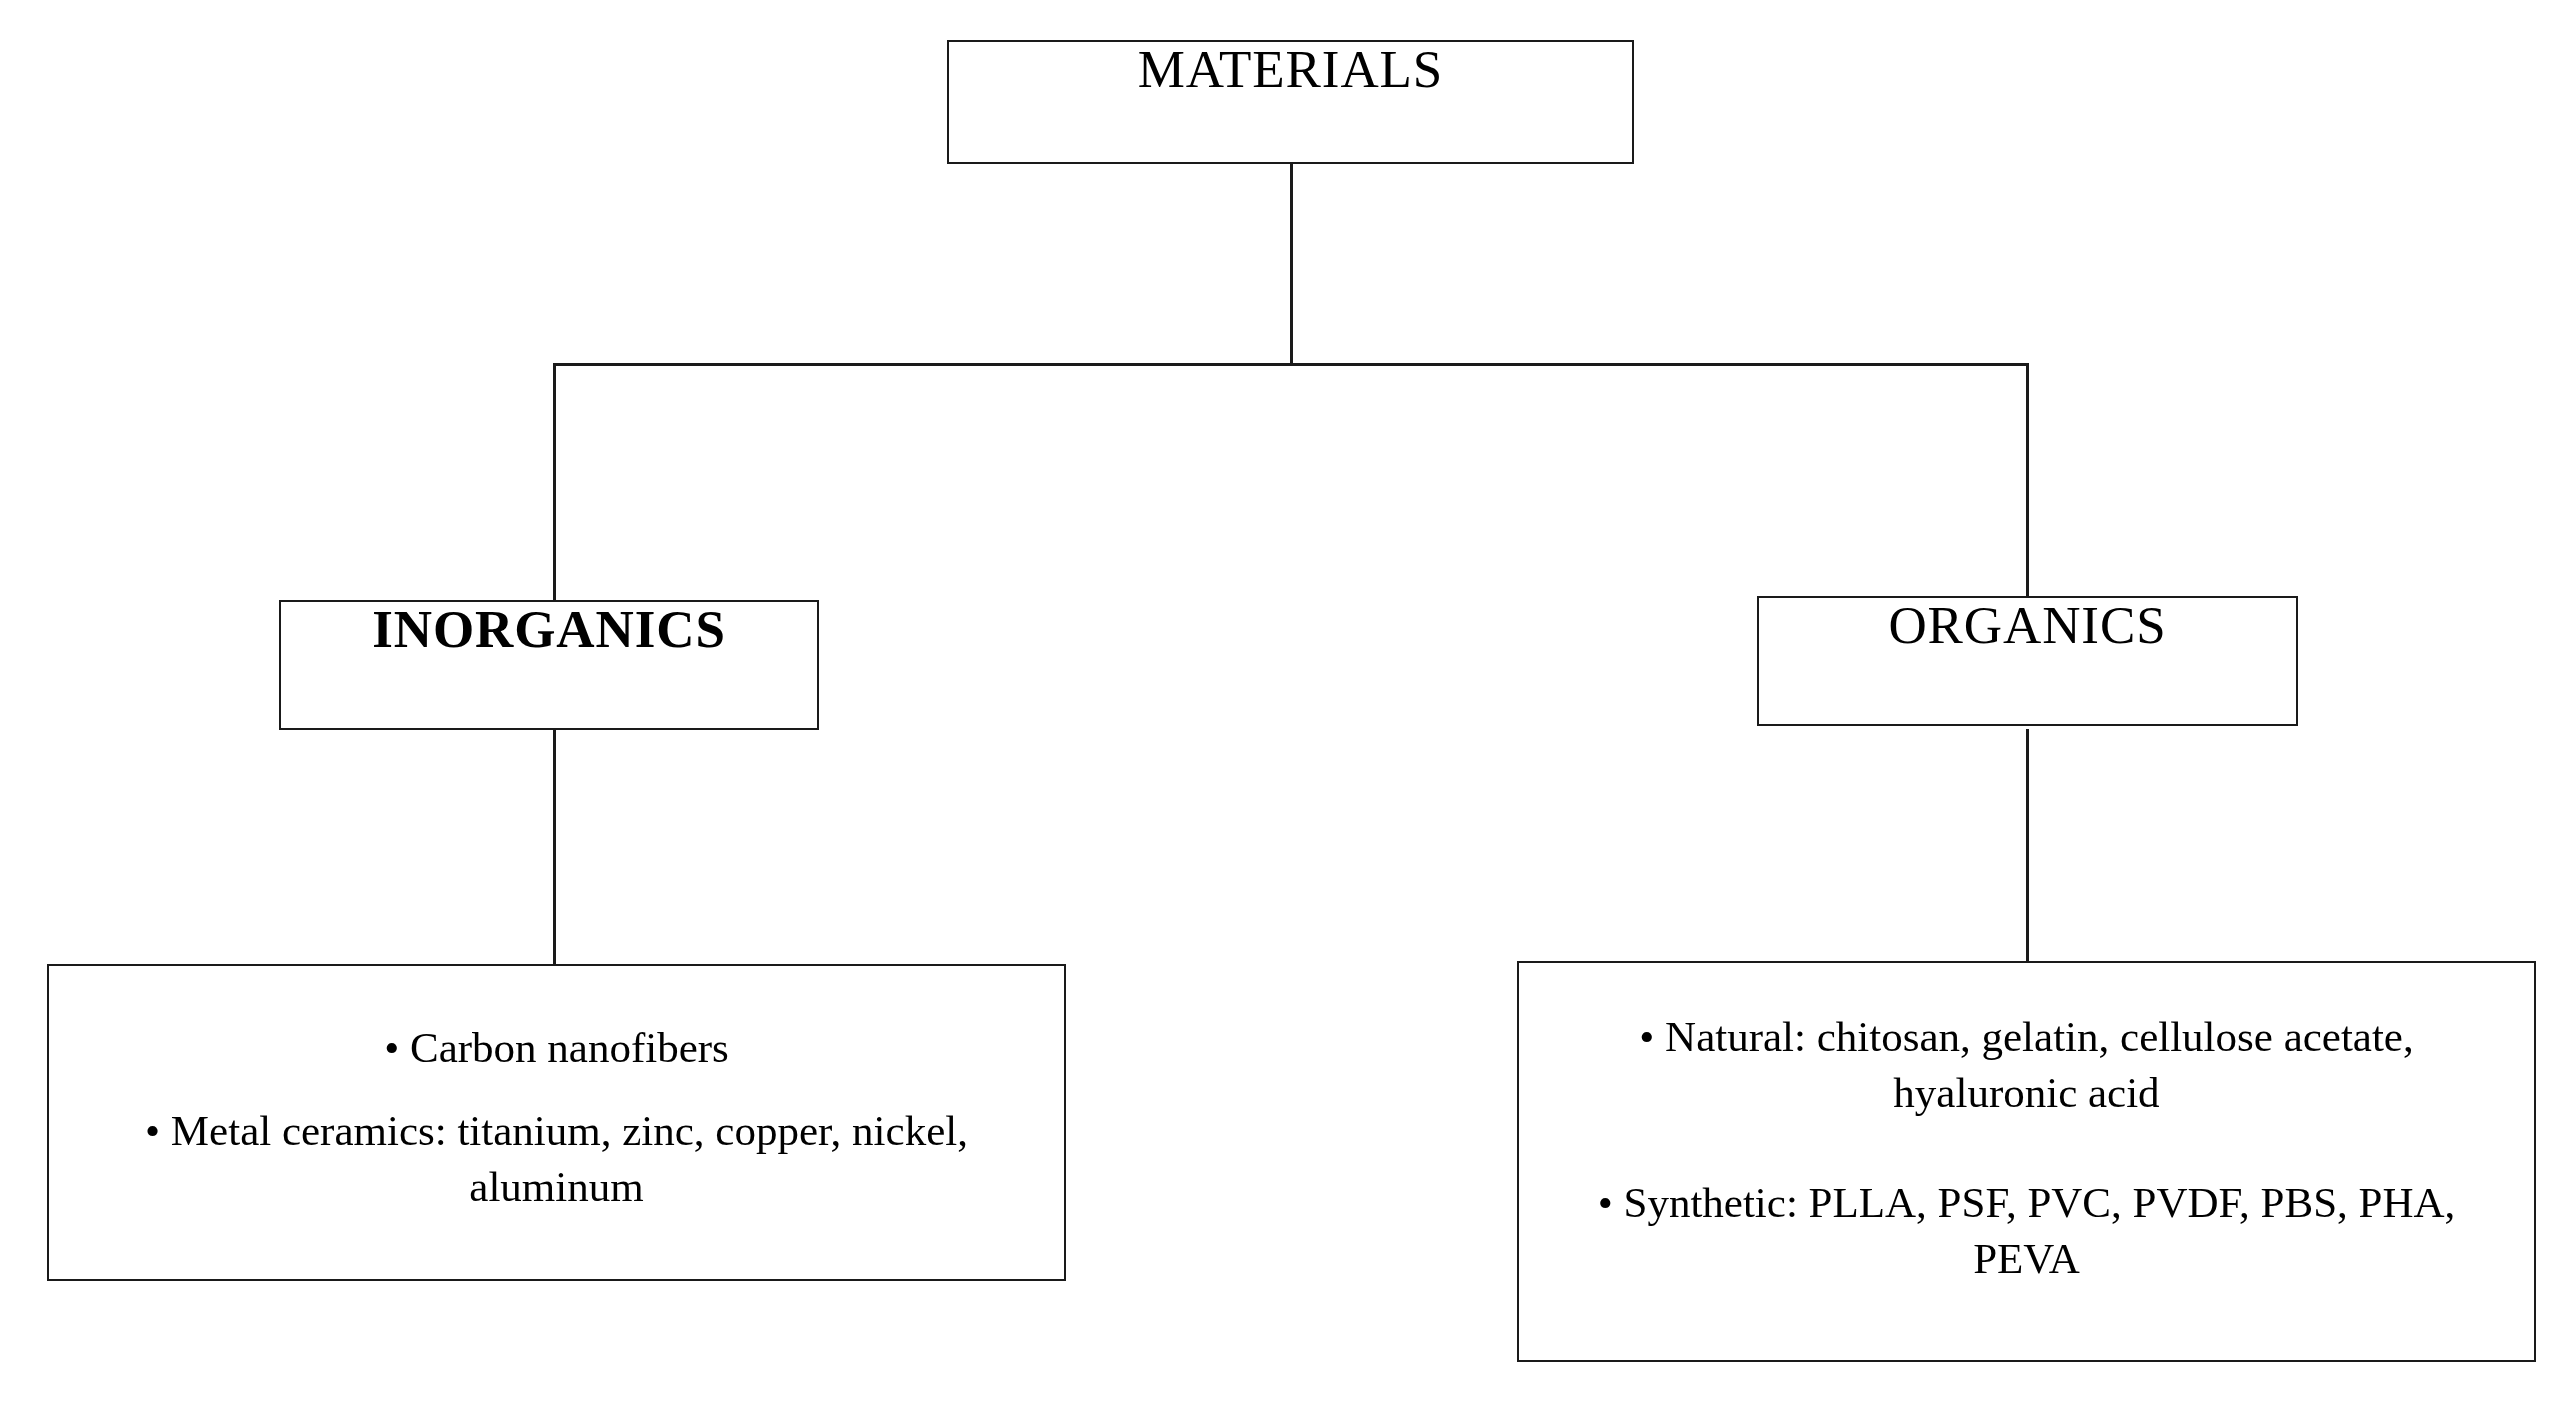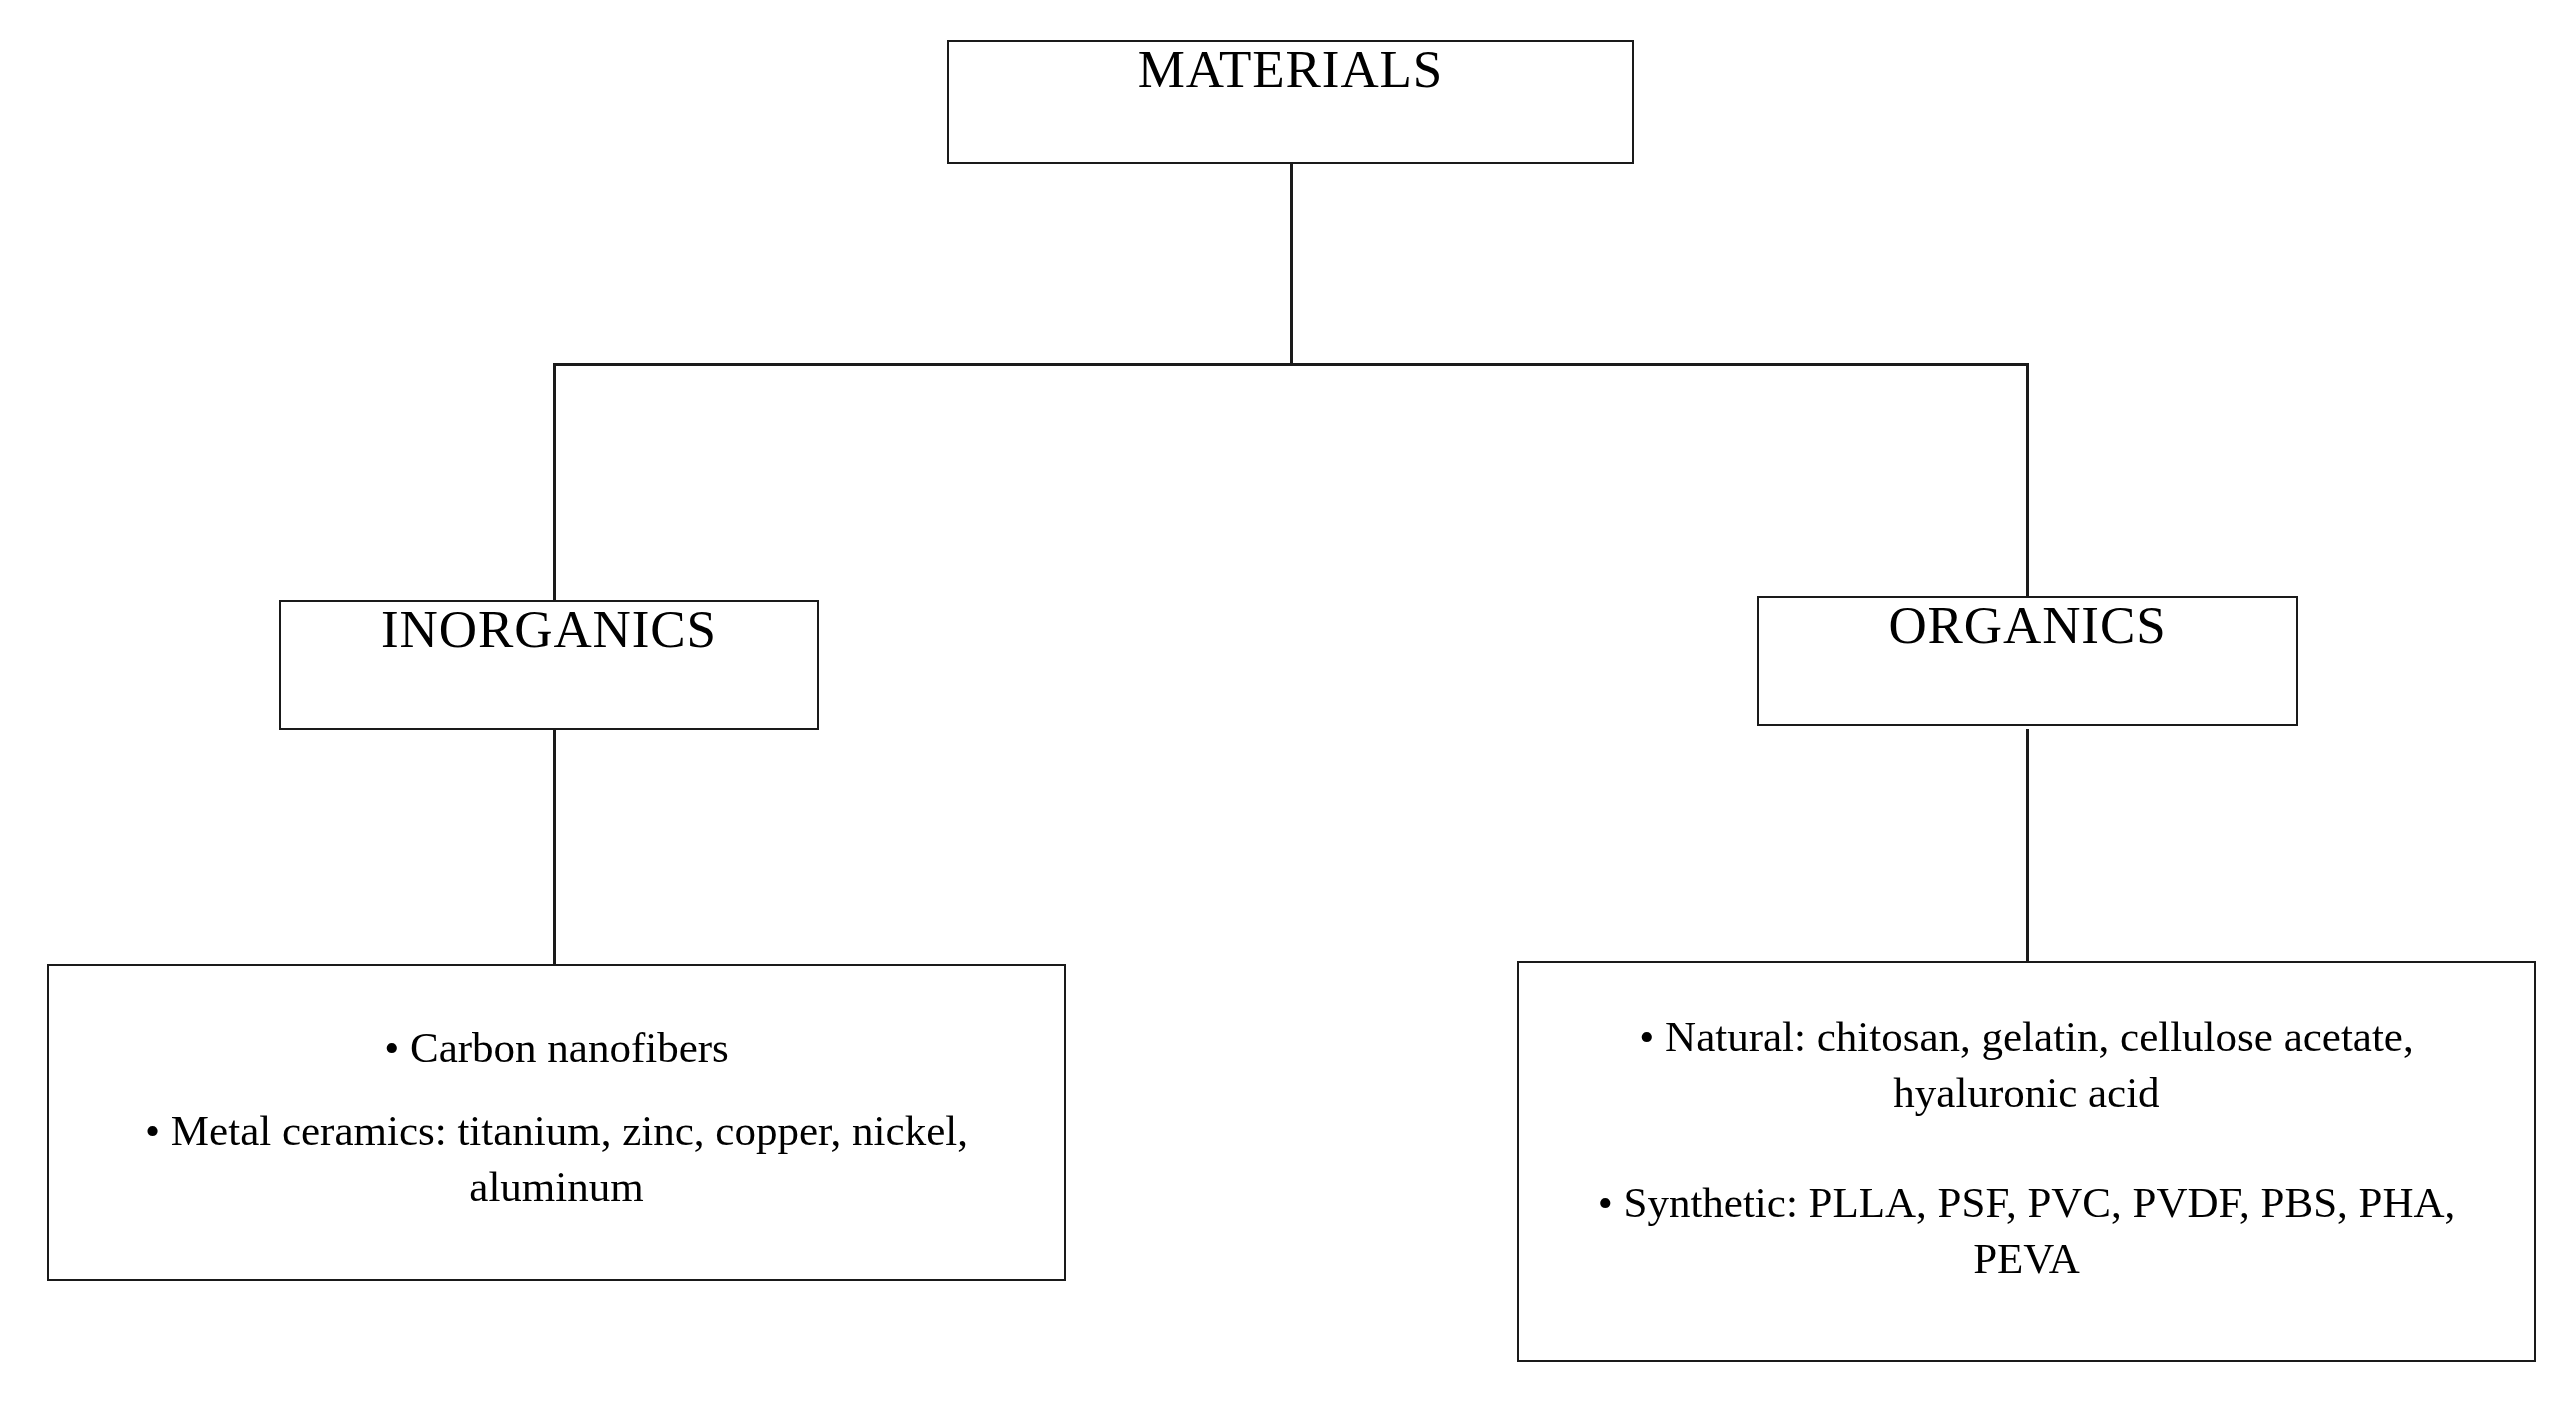--- a/index.html
+++ b/index.html
@@ -44,20 +44,21 @@
     top: 40px;
     width: 687px;
     height: 124px;
   }
 
   #node-inorganics {
     left: 279px;
     top: 600px;
     width: 540px;
     height: 130px;
+    font-weight: bold;
   }
 
   #node-organics {
     left: 1757px;
     top: 596px;
     width: 541px;
     height: 130px;
   }
 
   

